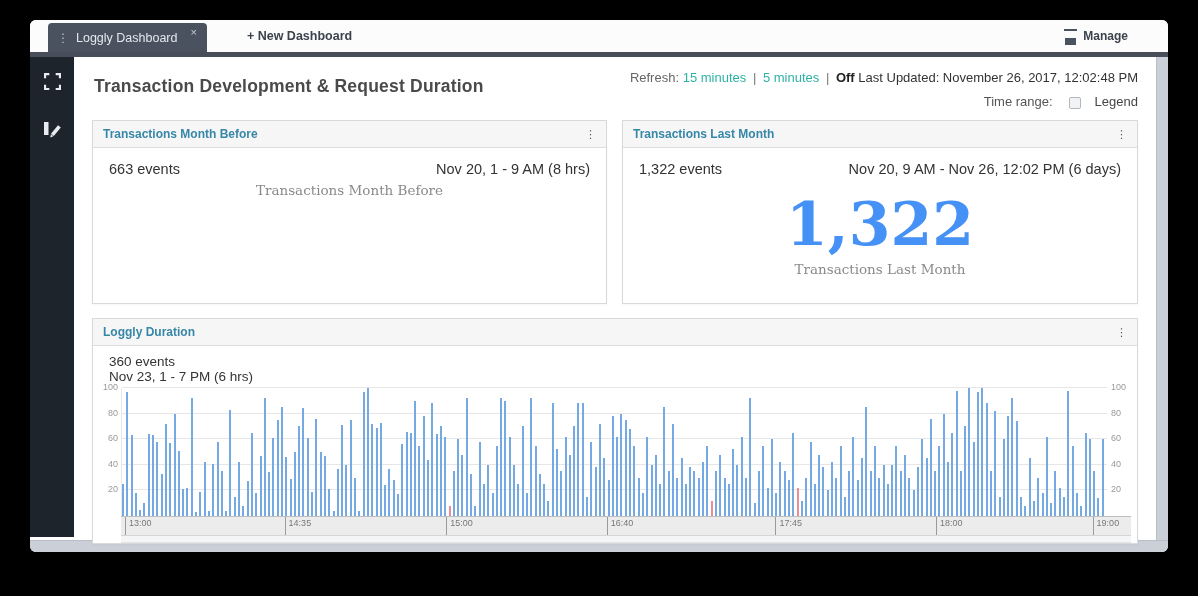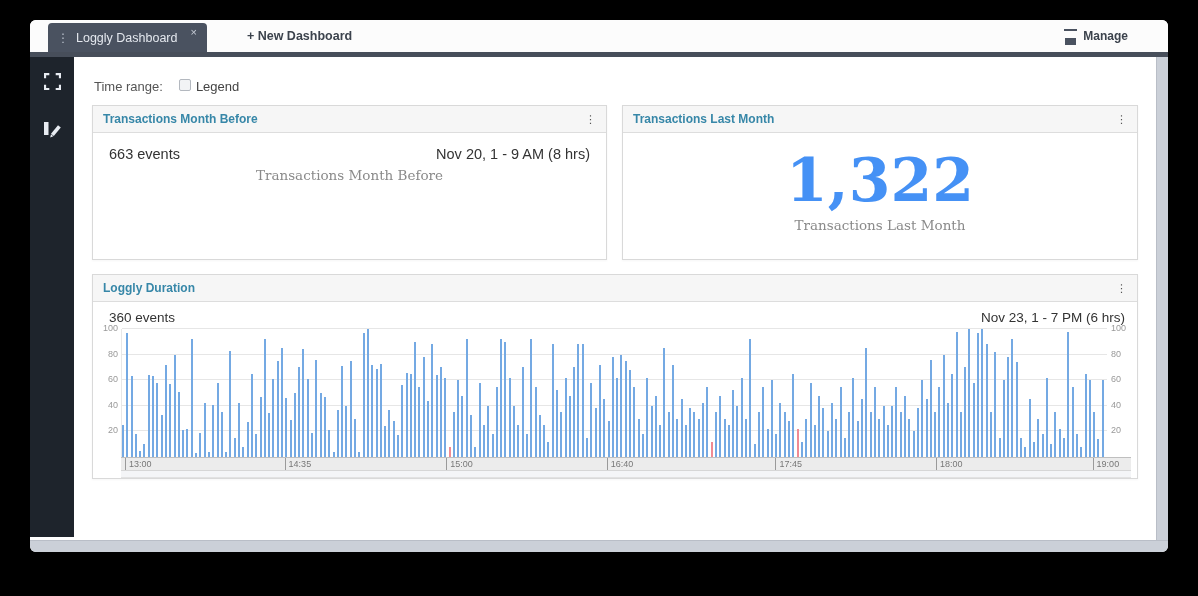--- a/index.html
+++ b/index.html
@@ -36,49 +36,49 @@
   .refresh-line { font-size:13px; color:#333; white-space:nowrap; }
   .refresh-line .lbl { color:#666; }
   .refresh-line .link { color:#2eb2a4; cursor:pointer; }
   .refresh-line .sep { color:#777; padding:0 3px; }
   .refresh-line .off { font-weight:700; color:#222; }
   .timerange-line { margin-top:9px; display:flex; align-items:center; justify-content:flex-end; gap:8px; font-size:13px; color:#555; }
   .select-box { width:163px; height:25px; border:1px solid #c9c9c9; border-radius:3px; background:#fff;
                 display:flex; align-items:center; padding:0 7px; gap:6px; font-size:13px; color:#3c3c3c; cursor:pointer; }
   .select-box .sel-text { flex:1; text-align:left; }
   .caret { font-size:10px; color:#555; }
-  .legend-wrap { display:flex; align-items:flex-start; gap:5px; margin-left:8px; color:#444; }
+  .legend-wrap { display:flex; align-items:flex-end; gap:14px; margin-left:8px; color:#444; }
   .checkbox { width:12px; height:12px; border:1px solid #b3b8bf; background:#f2f3f5; border-radius:2px; cursor:pointer; }
 
   
   .panels-row { display:flex; gap:15px; margin:11px 18px 0 18px; }
   .panel { border:1px solid #d9d9d9; background:#fff; box-shadow:0 1px 2px rgba(0,0,0,.04); }
   .p-month { width:515px; }
   .p-last { flex:1; }
   .panel-header { background:#f6f6f6; border-bottom:1px solid #ddd; padding:6px 10px; display:flex; justify-content:space-between; align-items:center; }
   .panel-title { font-size:12px; font-weight:700; color:#3787a8; }
   .panel-kebab { color:#555; font-size:11px; cursor:pointer; line-height:1; }
   .events-row { display:flex; justify-content:space-between; padding:13px 16px 0 16px; font-size:14.5px; color:#333; }
   .stat-value { text-align:center; font-family:"DejaVu Serif", serif; font-weight:700; font-size:60px; line-height:1.05; color:#4591f5; margin-top:16px; }
   .stat-label { text-align:center; font-family:"DejaVu Serif", serif; font-size:13.5px; color:#8a8a8a; margin-top:5px; padding-bottom:26px; }
 
   
   .p-request { margin:14px 18px 0 18px; }
-  .req-events { font-size:13.5px; padding:8px 12px 2px 16px; }
+  .req-events { font-size:13.5px; padding:8px 12px 2px 16px;flex-direction:column; }
   .chart-area { padding:2px 6px 0 4px; }
   .chart-flex { display:flex; }
   .y-col { width:24px; position:relative; height:128px; font-size:9px; color:#999; }
   .y-col span { position:absolute; right:3px; }
   .y-col.right span { left:4px; right:auto; }
   .plot { flex:1; position:relative; height:128px; border-left:1px solid #e8e8e8; }
   .gridline { position:absolute; left:0; right:0; height:1px; background:#e6e6e6; }
   .bars { position:absolute; left:0; right:0; bottom:0; top:0; display:flex; align-items:flex-end; justify-content:space-between; }
   .bar { width:2px; background:#74a9e3; }
   .bar.red { background:#f08a93; }
-  .x-axis { position:relative; height:14px; background:#ececec; border-top:1px solid #bfbfbf; border-bottom:1px solid #d6d6d6;
+  .x-axis { position:relative; height:20px; background:#ececec; border-top:1px solid #bfbfbf; border-bottom:1px solid #d6d6d6;
             margin-left:24px; font-size:9px; color:#777; overflow:hidden; }
   .x-tick { position:absolute; top:0; bottom:0; border-left:1px solid #9a9a9a; padding:1px 0 0 3px; white-space:nowrap; }
   .brush { height:7px; background:#f4f5f7; margin-left:24px; border-bottom:1px solid #e2e2e2; }
 </style>
 </head>
 <body>
 
 <div class="window">
 
   <div class="tabbar">
@@ -108,21 +108,31 @@
           <rect x="1" y="1" width="4.5" height="13" fill="#e8ecf2"></rect>
           <path d="M8 12.8 L15 4.2 L17.8 6.4 L10.8 15 Z" fill="#e8ecf2"></path>
           <path d="M7.2 16.4 L8 13.2 L10.4 15.2 Z" fill="#e8ecf2"></path>
         </svg>
       </div>
     </div>
 
     <div class="content">
 
       <div class="header-row">
+        <div class="page-title">Transaction Development &amp; Request Duration</div>
         <div class="header-right">
+          <div class="refresh-line">
+            <span class="lbl">Refresh:</span>
+            <span class="link">15 minutes</span>
+            <span class="sep">|</span>
+            <span class="link">5 minutes</span>
+            <span class="sep">|</span>
+            <span class="off">Off</span>
+            <span>Last Updated: November 26, 2017, 12:02:48 PM</span>
+          </div>
           <div class="timerange-line">
             <span>Time range:</span>
             <div class="legend-wrap">
               <span class="checkbox"></span>
               <span>Legend</span>
             </div>
           </div>
         </div>
       </div>
 
@@ -136,20 +146,24 @@
             <span>663 events</span>
             <span>Nov 20, 1 - 9 AM (8 hrs)</span>
           </div>
           <div class="stat-label">Transactions Month Before</div>
         </div>
 
         <div class="panel p-last">
           <div class="panel-header">
             <span class="panel-title">Transactions Last Month</span>
             <span class="panel-kebab">⋮</span>
+          </div>
+          <div class="events-row">
+            <span>1,322 events</span>
+            <span>Nov 20, 9 AM - Nov 26, 12:02 PM (6 days)</span>
           </div>
           <div class="stat-value">1,322</div>
           <div class="stat-label">Transactions Last Month</div>
         </div>
       </div>
 
       <div class="panel p-request">
         <div class="panel-header">
           <span class="panel-title">Loggly Duration</span>
           <span class="panel-kebab">⋮</span>

